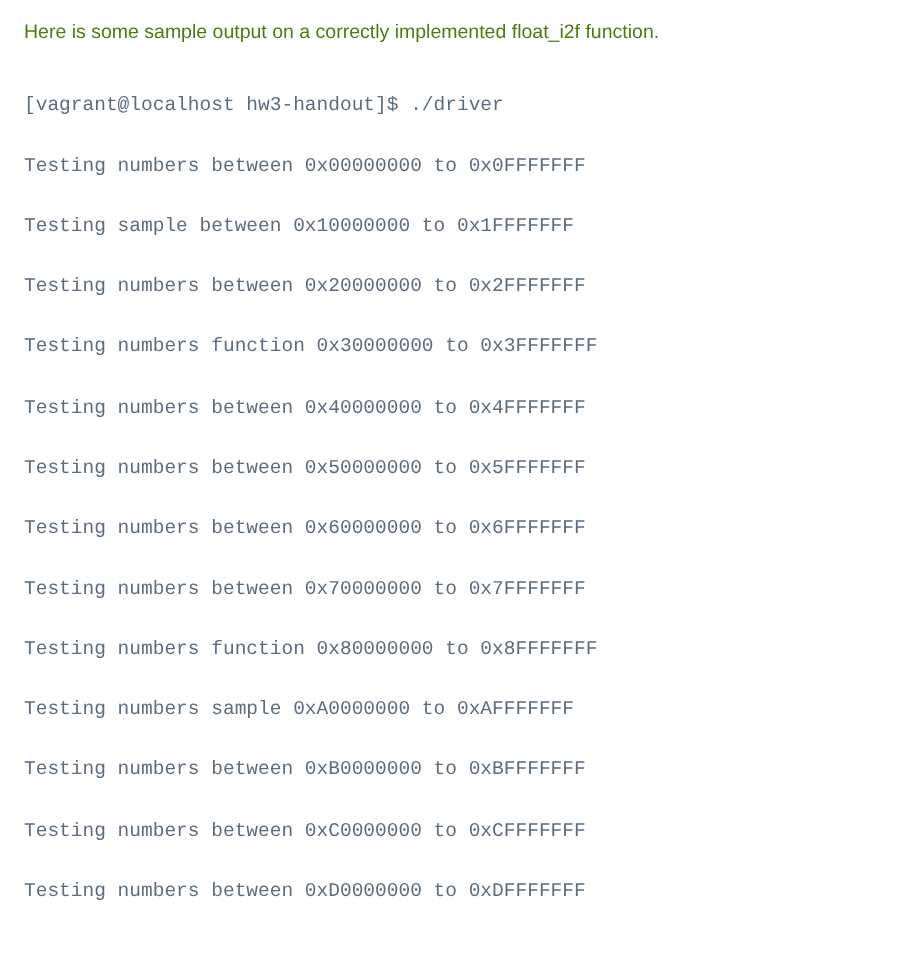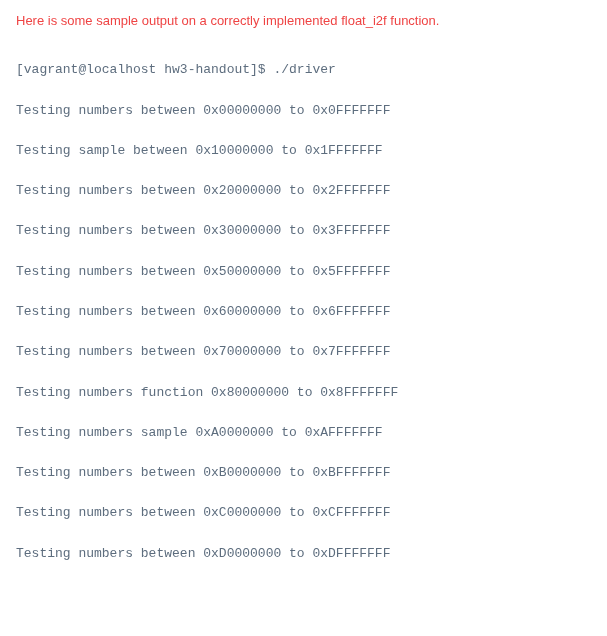--- a/index.html
+++ b/index.html
@@ -10,21 +10,21 @@
     }
     body {
       width: 607px;
       background: #ffffff;
       font-family: Arial, sans-serif;
       padding: 12px 16px;
     }
     .intro-text {
       font-family: Arial, sans-serif;
       font-size: 13px;
-      color: #ef4444;
+      color: #4d7c0f;
       margin-bottom: 10px;
       line-height: 1.4;
     }
     .terminal {
       font-family: "Courier New", Courier, monospace;
       font-size: 13px;
       line-height: 1.55;
       color: #5d6d7e;
       white-space: pre;
     }
@@ -35,21 +35,22 @@
 </head>
 <body>
 
 <div class="intro-text">Here is some sample output on a correctly implemented float_i2f function.</div>
 
 <div class="terminal">
 <span class="term-line">[vagrant@localhost hw3-handout]$ ./driver</span>
 <span class="term-line">Testing numbers between 0x00000000 to 0x0FFFFFFF</span>
 <span class="term-line">Testing sample between 0x10000000 to 0x1FFFFFFF</span>
 <span class="term-line">Testing numbers between 0x20000000 to 0x2FFFFFFF</span>
-<span class="term-line">Testing numbers between 0x30000000 to 0x3FFFFFFF</span>
+<span class="term-line">Testing numbers function 0x30000000 to 0x3FFFFFFF</span>
+<span class="term-line">Testing numbers between 0x40000000 to 0x4FFFFFFF</span>
 <span class="term-line">Testing numbers between 0x50000000 to 0x5FFFFFFF</span>
 <span class="term-line">Testing numbers between 0x60000000 to 0x6FFFFFFF</span>
 <span class="term-line">Testing numbers between 0x70000000 to 0x7FFFFFFF</span>
 <span class="term-line">Testing numbers function 0x80000000 to 0x8FFFFFFF</span>
 <span class="term-line">Testing numbers sample 0xA0000000 to 0xAFFFFFFF</span>
 <span class="term-line">Testing numbers between 0xB0000000 to 0xBFFFFFFF</span>
 <span class="term-line">Testing numbers between 0xC0000000 to 0xCFFFFFFF</span>
 <span class="term-line">Testing numbers between 0xD0000000 to 0xDFFFFFFF</span>
 
 

